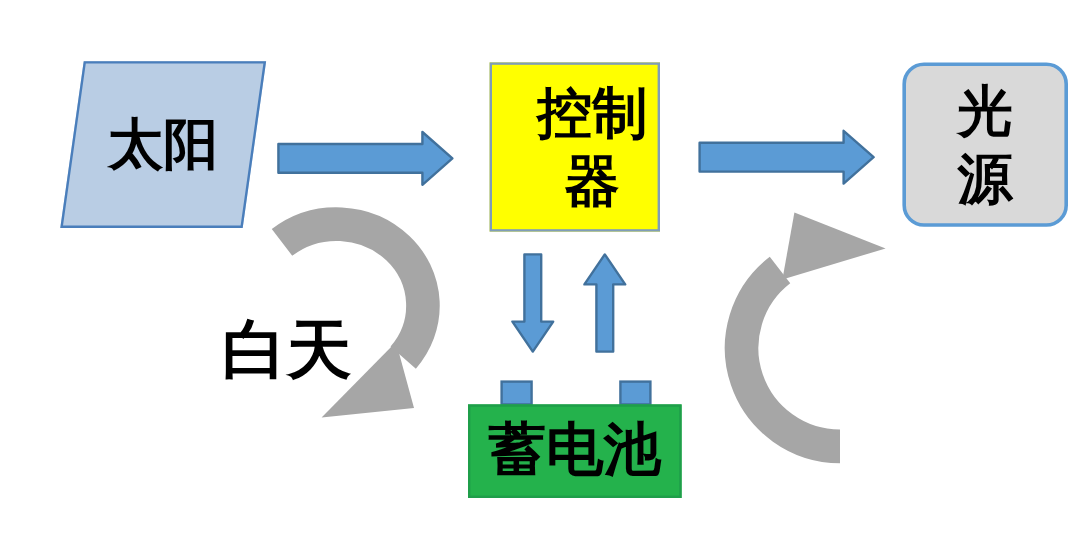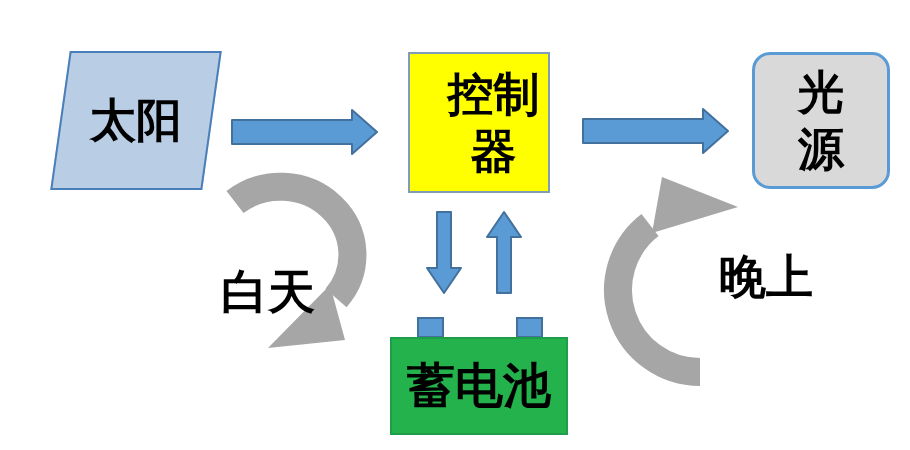--- a/index.html
+++ b/index.html
@@ -22,26 +22,26 @@
   .solar-label{left:60px;top:51px;width:152px;height:139px;}
   .controller{
     left:408px;top:52px;width:142px;height:141px;
     background:#ffff00;border:2px solid #7f9db9;padding-left:29px;
   }
   .light{
     left:752px;top:52px;width:138px;height:137px;
     background:#d9d9d9;border:3px solid #5b9bd5;border-radius:18px;
   }
   .battery{
-    left:390px;top:337px;width:178px;height:98px;
+    left:390px;top:337px;width:178px;height:78px;
     background:#24b24c;border:2px solid #1f9e4a;
     font-size:48px;line-height:52px;
   }
   .flow-label{
-    position:absolute;font-weight:bold;font-size:47px;line-height:48px;white-space:nowrap;margin-left:36px;
+    position:absolute;font-weight:bold;font-size:54px;line-height:48px;white-space:nowrap;
   }
   .daytime{left:185px;top:268px;}
   .night{left:683px;top:253px;}
   .gray-band{fill:none;stroke-width:28;stroke-linecap:butt;}
   .blue-arrow{stroke-width:2;stroke-linejoin:round;}
 </style>
 </head>
 <body>
 
 <div class="canvas">
@@ -79,15 +79,14 @@
   <div class="node light">
     <span>光</span>
     <span>源</span>
   </div>
 
   <div class="node battery">
     <span>蓄电池</span>
   </div>
 
   <div class="flow-label daytime">白天</div>
-  <div class="flow-label night">晚上</div>
 
 </div>
 
 </body></html>

